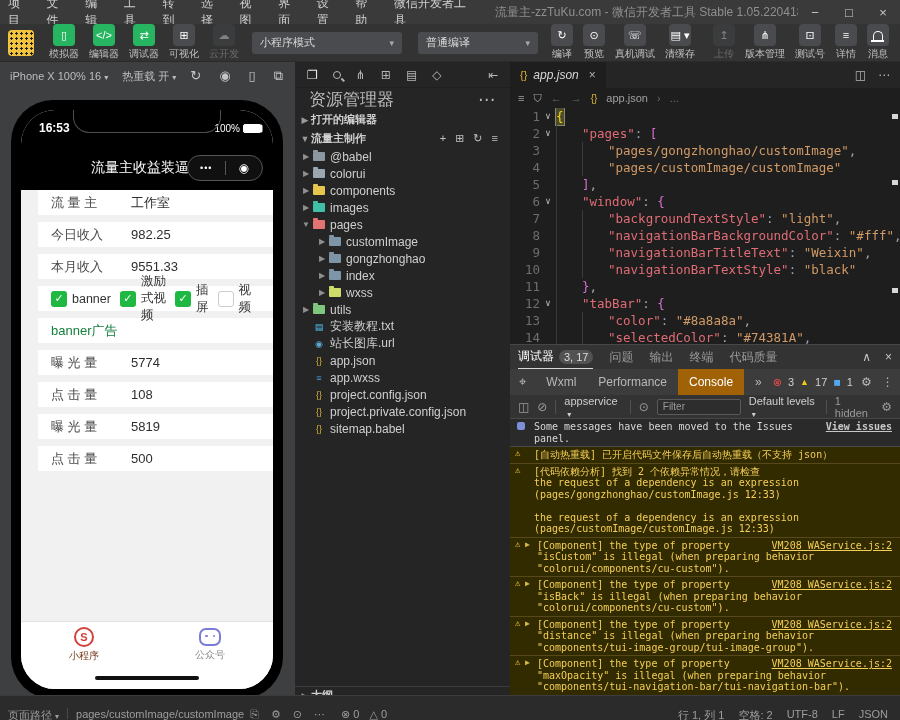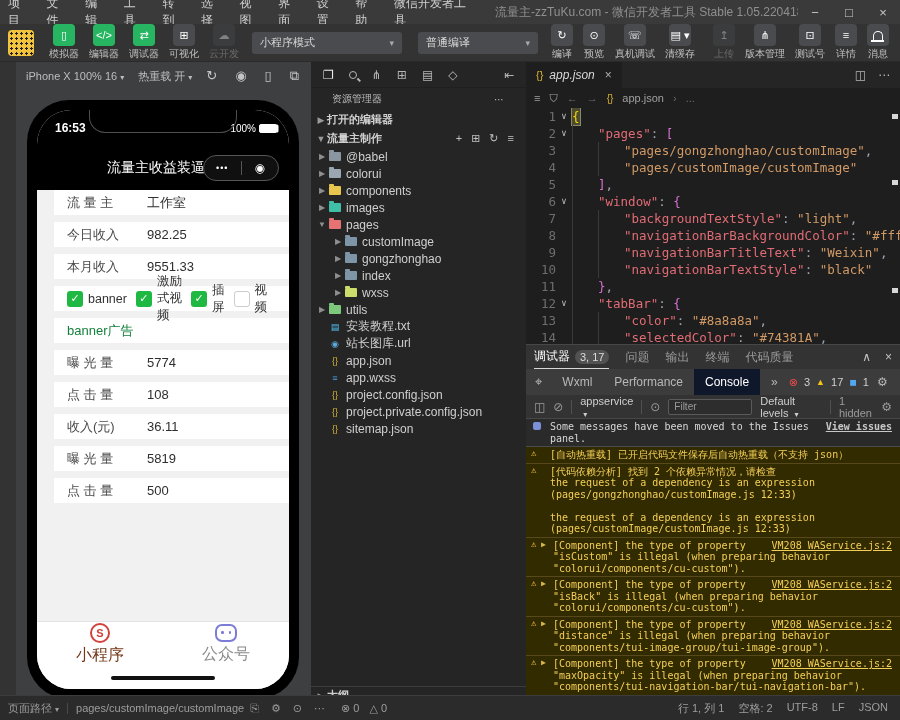--- a/index.html
+++ b/index.html
@@ -29,21 +29,21 @@
   .tbtn.disabled { opacity:.38; }
   .dropdown { height:22px; min-width:150px; background:#4a4b4e; border-radius:3px; margin:0 8px 10px 8px;
     display:flex; align-items:center; font-size:11px; color:#d8d8d8; padding:0 8px; }
   .dropdown.small { min-width:120px; }
   .dropdown .caret { margin-left:auto; font-size:9px; color:#aaa; }
   .tb-right { margin-left:auto; display:flex; margin-right:6px; }
   .css-bell { width:10px; height:9px; border:1.5px solid #fff; border-bottom:none; border-radius:6px 6px 0 0; position:relative; }
   .css-bell:after { content:''; position:absolute; left:-3px; bottom:-2px; width:13px; height:2px; background:#fff; }
 
   
-  .main { position:absolute; left:0; top:62px; right:0; bottom:16px;margin-left:16px; }
+  .main { position:absolute; left:0; top:62px; right:0; bottom:16px; }
   .sim { position:absolute; left:0; top:0; width:295px; bottom:0; background:#3d3f41; overflow:hidden; }
   .explorer { position:absolute; left:295px; width:215px; top:0; bottom:0; background:#252526; overflow:hidden; }
   .editor { position:absolute; left:510px; right:0; top:0; bottom:0; background:#1e1e1e; }
 
   
   .sim-toolbar { height:28px; display:flex; align-items:center; font-size:11px; color:#bdbdbd; padding:0 10px; }
   .sim-dd { margin-right:14px; white-space:nowrap; }
   .sim-dd .caret { font-size:8px; }
   .sim-icons { margin-left:auto; display:flex; gap:18px; font-size:13px; color:#c4c4c4; margin-right:4px; }
   .phone { width:272px; height:599px; margin:10px 0 0 11px; background:#000; border-radius:42px; padding:10px; }
@@ -66,35 +66,35 @@
   .prow .lab { width:80px; color:#4a4a4a; flex:none; }
   .prow .val { color:#2e2e2e; }
   .prow.head { color:#15803d; }
   .cbx { width:16px; height:16px; border-radius:3px; flex:none; display:flex; align-items:center; justify-content:center;
     font-size:11px; color:#fff; margin-right:5px; }
   .cbx.on { background:#1fb842; }
   .cbx.off { background:#fff; border:1px solid #ccc; }
   .cblabel { font-size:12.5px; color:#333; margin-right:9px; }
   .p-tabbar { height:46px; background:#fff; border-top:1px solid #e3e3e3; display:flex; flex:none; }
   .p-tab { flex:1; display:flex; flex-direction:column; align-items:center; justify-content:center; gap:2px; }
-  .p-tab .tlabel { font-size:16px; }
+  .p-tab .tlabel { font-size:10px; }
   .icon-mini { width:20px; height:20px; border:2px solid #d2413a; border-radius:50%; color:#d2413a;
     font-size:11px; font-weight:bold; display:flex; align-items:center; justify-content:center; }
   .icon-mp { width:22px; height:18px; border:2px solid #7b7bd8; border-radius:7px; position:relative; }
   .icon-mp i { position:absolute; top:5px; width:2.5px; height:2.5px; border-radius:50%; background:#7b7bd8; }
   .icon-mp i:first-child { left:4px; } .icon-mp i:last-child { right:4px; }
   .p-home { height:22px; background:#fff; display:flex; align-items:center; justify-content:center; flex:none; }
   .home-bar { width:104px; height:4px; border-radius:2px; background:#111; }
 
   
   .act-bar { height:26px; display:flex; align-items:center; gap:15px; padding:0 12px; color:#b5b5b5; font-size:12px; border-bottom:1px solid #1f1f1f; }
   .act-bar .sp { margin-left:auto; }
   .css-search { width:8px; height:8px; border:1.5px solid #b5b5b5; border-radius:50%; position:relative; display:inline-block; }
   .css-search:after { content:''; position:absolute; left:7px; top:7px; width:4px; height:1.5px; background:#b5b5b5; transform:rotate(45deg); }
-  .exp-header { height:22px; display:flex; align-items:center; padding:0 21px; font-size:10px; color:#bbb; }
+  .exp-header { height:22px; display:flex; align-items:center; padding:0 14px; font-size:17px; color:#bbb; }
   .exp-header .dots { margin-left:auto; letter-spacing:1px; }
   .exp-section { height:19px; display:flex; align-items:center; font-size:11px; font-weight:bold; color:#cfcfcf; padding:0 4px; }
   .exp-section .chev { width:12px; text-align:center; color:#9a9a9a; font-size:9px; }
   .exp-section .sec-icons { margin-left:auto; display:flex; gap:9px; font-size:11px; font-weight:normal; color:#c0c0c0; padding-right:8px; }
   .tree { font-size:12px; color:#cfcfcf; }
   .trow { height:17px; display:flex; align-items:center; white-space:nowrap; }
   .trow .chev { width:10px; text-align:center; color:#8f8f8f; font-size:8px; flex:none; }
   .folder { width:12px; height:9px; border-radius:1px; position:relative; margin:0 5px 0 2px; flex:none; }
   .folder:before { content:''; position:absolute; left:0; top:-2px; width:5px; height:2px; background:inherit; border-radius:1px 1px 0 0; }
   .fi { width:12px; text-align:center; margin:0 5px 0 2px; font-size:9px; flex:none; }
@@ -127,21 +127,21 @@
   
   .debug { position:absolute; left:0; right:0; top:282px; bottom:0; border-top:1px solid #474747; display:flex; flex-direction:column; }
   .dbg-tabs { height:24px; background:#333; display:flex; align-items:center; font-size:12px; color:#9b9b9b; padding:0 8px; flex:none; }
   .dbg-tab { margin-right:16px; display:flex; align-items:center; gap:5px; height:100%; }
   .dbg-tab.active { color:#fff; border-bottom:1px solid #d7d7d7; }
   .dbg-badge { background:#525252; color:#ddd; border-radius:8px; font-size:11px; padding:1px 5px; }
   .dbg-win { margin-left:auto; display:flex; gap:14px; color:#c5c5c5; font-size:12px; }
   .dev-tabs { height:26px; background:#3c3c3c; display:flex; align-items:stretch; font-size:12px; color:#b8b8b8; flex:none; }
   .dev-ico { display:flex; align-items:center; padding:0 9px; font-size:13px; }
   .dev-tab { display:flex; align-items:center; padding:0 11px; }
-  .dev-tab.active { background:#0f172a; color:#fff; }
+  .dev-tab.active { background:#a16207; color:#fff; }
   .dev-counts { margin-left:auto; display:flex; align-items:center; gap:6px; padding-right:8px; font-size:11px; }
   .cnt-err { color:#f14c4c; } .cnt-warn { color:#f5c518; font-size:9px; } .cnt-info { color:#53a7f0; font-size:9px; }
   .cnt-n { color:#cfcfcf; }
   .dev-gear { display:flex; gap:10px; font-size:12px; color:#b8b8b8; align-items:center; padding-right:8px; }
   .filter-row { height:24px; background:#333; border-bottom:1px solid #474747; display:flex; align-items:center; gap:8px;
     padding:0 8px; font-size:11px; color:#cfcfcf; flex:none; }
   .filter-row .vsep { width:1px; height:14px; background:#505050; }
   .filter-row .icn { color:#9b9b9b; font-size:12px; }
   .filter-input { width:84px; height:16px; background:#2d2d2d; border:1px solid #5a5a5a; border-radius:2px;
     color:#ccc; font-size:10px; padding:0 5px; }
@@ -155,21 +155,21 @@
   .msg.warn { background:#332b00; border-bottom-color:#57491c; color:#f4cf57; }
   .msg.warn.x { padding-left:27px; }
   .msg.info { background:#2a2a2a; color:#d8d8d8; }
   .msg .iicon { position:absolute; left:7px; top:3px; width:8px; height:8px; background:#7c8fd9; border-radius:2px; }
   .msg .src { float:right; margin-left:10px; text-decoration:underline; color:#f4cf57; white-space:nowrap; }
   .msg.info .src { color:#c7c7c7; font-weight:bold; }
   .msg .body { white-space:pre-wrap; word-break:break-word; display:block; }
 
   
   .statusbar { position:absolute; left:0; bottom:0; right:0; height:16px; background:#2b2b2c; border-top:1px solid #3c3c3c;
-    display:flex; align-items:center; font-size:11px; color:#9d9d9d; padding:12px 8px; }
+    display:flex; align-items:flex-start; font-size:11px; color:#9d9d9d; padding:12px 8px; }
   .statusbar .vsep { width:1px; height:11px; background:#4a4a4a; margin:0 8px; }
   .statusbar .icn { margin:0 6px; font-size:11px; }
   .sb-right { margin-left:auto; display:flex; gap:14px; margin-right:4px; }
   .caret-s { font-size:8px; margin-left:3px; }
 </style>
 </head>
 <body>
 
 <div class="app">
 
@@ -330,24 +330,20 @@
               </div>
               <div class="prow">
                 <span class="lab">曝 光 量</span>
                 <span class="val">5774</span>
               </div>
               <div class="prow">
                 <span class="lab">点 击 量</span>
                 <span class="val">108</span>
               </div>
               <div class="prow">
-                <span class="lab">收入(元)</span>
-                <span class="val">36.11</span>
-              </div>
-              <div class="prow">
                 <span class="lab">曝 光 量</span>
                 <span class="val">5819</span>
               </div>
               <div class="prow">
                 <span class="lab">点 击 量</span>
                 <span class="val">500</span>
               </div>
             </div>
           <div class="p-tabbar" id="p-tabbar">
               <div class="p-tab">
@@ -474,21 +470,21 @@
             <span>project.config.json</span>
           </div>
           <div class="trow" style="padding-left: 6px;">
             <span class="chev"></span>
             <span class="fi" style="color: rgb(216, 180, 49);">{}</span>
             <span>project.private.config.json</span>
           </div>
           <div class="trow" style="padding-left: 6px;">
             <span class="chev"></span>
             <span class="fi" style="color: rgb(216, 180, 49);">{}</span>
-            <span>sitemap.json</span>
+            <span>sitemap.babel</span>
           </div>
         </div>
       <div class="outline-row">
         <span class="chev">▶</span>
         <span>大纲</span>
       </div>
     </div>
 
     <div class="editor">
       <div class="ed-tabs">

